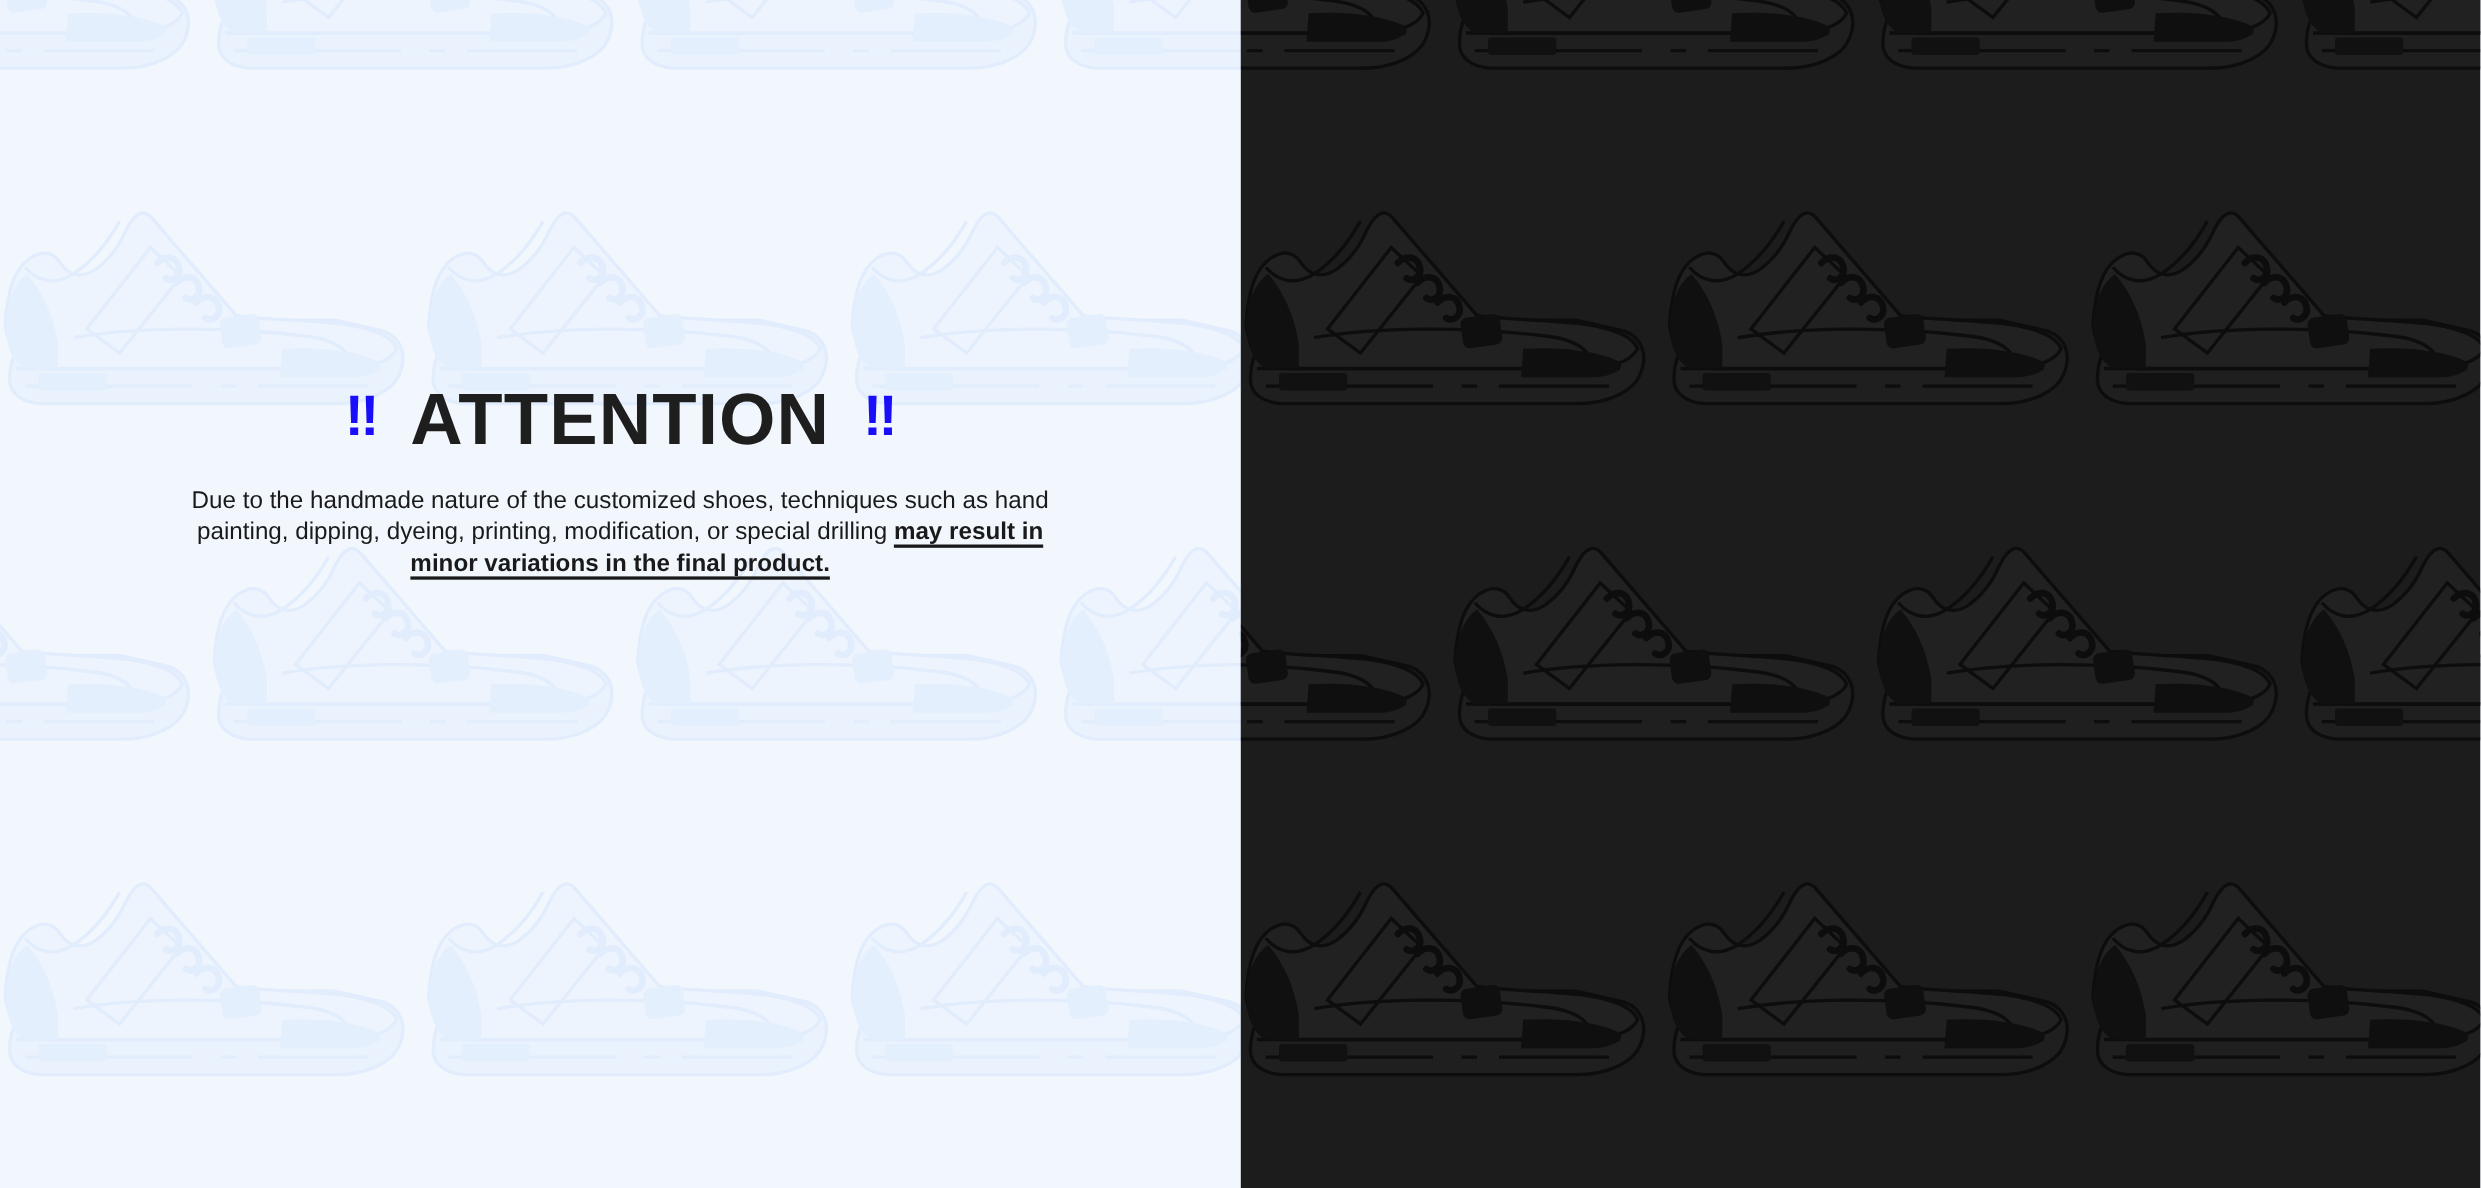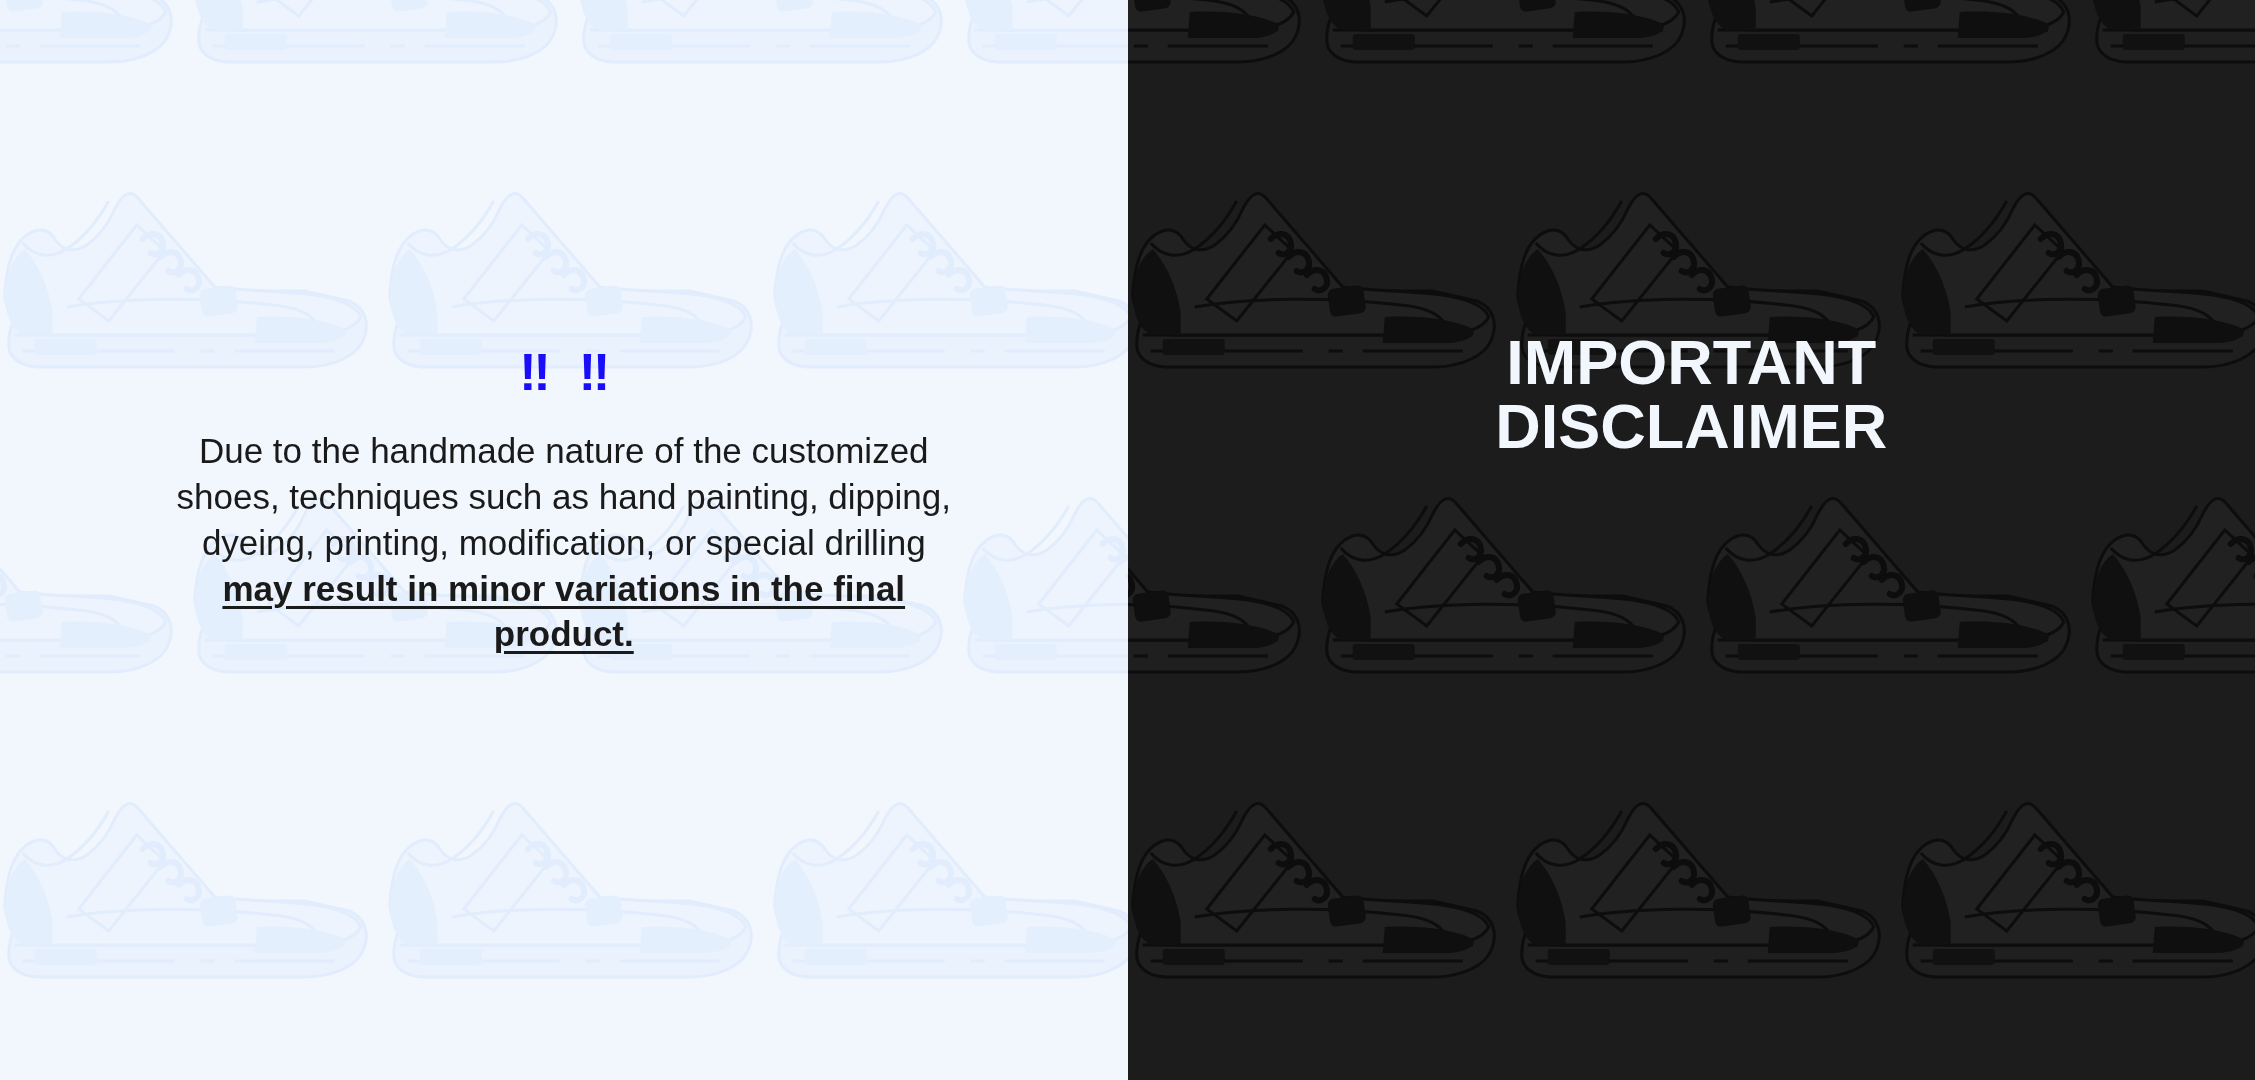--- a/index.html
+++ b/index.html
@@ -64,21 +64,21 @@
   .bang{
     color:#1a0df9;
     font-size:52px;
     font-weight:900;
     letter-spacing:-2px;
     line-height:1;
     position:relative; top:-3px;
   }
 
   .body-text{
-    font-size:35px;
+    font-size:22px;
     line-height:1.31;
     font-weight:400;
   }
   .body-light{
     color:#1a1a1a;
     width:800px;
     margin-top:27px;
   }
   .body-dark{
     color:#ffffff;
@@ -158,20 +158,21 @@
           <use href="#sneaker-lt" x="390" y="805"></use>
           <use href="#sneaker-lt" x="775" y="805"></use>
           <use href="#sneaker-lt" x="1160" y="805"></use>
         </g>
       </svg>
     </div>
 
     <div class="content content-light">
       <h1 class="heading heading-light">
         <span class="bang">‼</span>
+        <span>ATTENTION</span>
         <span class="bang">‼</span>
       </h1>
       <p class="body-text body-light">
         <span>Due to the handmade nature of the customized shoes, techniques such as hand painting, dipping, dyeing, printing, modification, or special drilling </span><span class="em">may result in minor variations in the final product.</span>
       </p>
     </div>
   </section>
 
   <section class="panel panel-dark">
 
@@ -218,17 +219,16 @@
           <use href="#sneaker-dk" x="-380" y="805"></use>
           <use href="#sneaker-dk" x="5" y="805"></use>
           <use href="#sneaker-dk" x="390" y="805"></use>
           <use href="#sneaker-dk" x="775" y="805"></use>
           <use href="#sneaker-dk" x="1160" y="805"></use>
         </g>
       </svg>
     </div>
 
     <div class="content content-dark">
-      <h1 class="heading heading-dark">IMPORTANT DISCLAIMER</h1>
     </div>
   </section>
 
 </div>
 
 </body></html>

